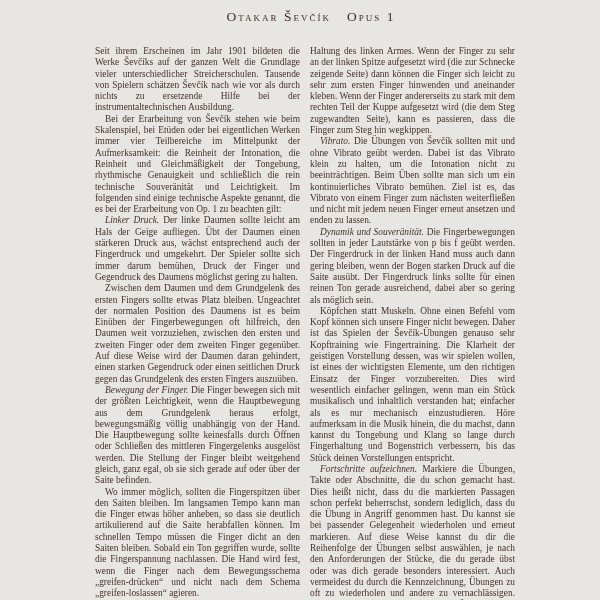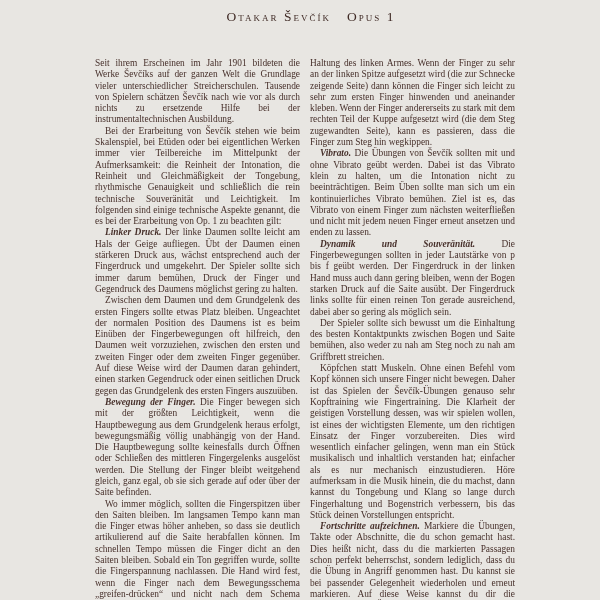--- a/index.html
+++ b/index.html
@@ -33,22 +33,22 @@
     display: flex;
     gap: 10px;
   }
   .col {
     width: 205px;
     font-size: 9.4px;
     line-height: 11.3px;
     text-align: justify;
   }
   p.para { margin: 0; text-indent: 10px; }
-  p.para.first { text-indent: 0; margin-top: 12px; }
-  i.lead { font-style: italic; font-weight: bold; }
+  p.para.first { text-indent: 0; }
+  i.lead { font-style: italic; }
 </style>
 </head>
 <body>
 
 <div class="page">
   <div class="title">
     <span>Otakar Ševčík</span><span class="opus">Opus 1</span>
   </div>
   <div class="columns">
     <div class="col" id="col-left">
@@ -58,20 +58,19 @@
         <p class="para normal">Zwischen dem Daumen und dem Grundgelenk des ersten Fingers sollte etwas Platz bleiben. Ungeachtet der normalen Position des Daumens ist es beim Einüben der Fingerbewegungen oft hilfreich, den Daumen weit vorzuziehen, zwischen den ersten und zweiten Finger oder dem zweiten Finger gegenüber. Auf diese Weise wird der Daumen daran gehindert, einen starken Gegendruck oder einen seitlichen Druck gegen das Grundgelenk des ersten Fingers auszuüben.</p>
         <p class="para normal"><i class="lead">Bewegung der Finger. </i>Die Finger bewegen sich mit der größten Leichtigkeit, wenn die Hauptbewegung aus dem Grundgelenk heraus erfolgt, bewegungsmäßig völlig unabhängig von der Hand. Die Hauptbewegung sollte keinesfalls durch Öffnen oder Schließen des mittleren Fingergelenks ausgelöst werden. Die Stellung der Finger bleibt weitgehend gleich, ganz egal, ob sie sich gerade auf oder über der Saite befinden.</p>
         <p class="para normal">Wo immer möglich, sollten die Fingerspitzen über den Saiten bleiben. Im langsamen Tempo kann man die Finger etwas höher anheben, so dass sie deutlich artikulierend auf die Saite herabfallen können. Im schnellen Tempo müssen die Finger dicht an den Saiten bleiben. Sobald ein Ton gegriffen wurde, sollte die Fingerspannung nachlassen. Die Hand wird fest, wenn die Finger nach dem Bewegungsschema „greifen-drücken“ und nicht nach dem Schema „greifen-loslassen“ agieren.</p>
         <p class="para normal">Der Ellbogen unterstützt die Aktivität der Finger durch eine leichte Positionsverlagerung je nach gerade gespielter Saite. Spielt man auf der G-Saite, wendet sich der Ellbogen etwas mehr zur E-Saite; spielt man auf der E-Saite, wiederum etwas mehr zur G-Saite. Übungen, die nur auf einer Saite notiert sind (wie beispielsweise die Nr. 1 nur auf der A-Saite), sollten auch auf den anderen Saiten geübt werden, wobei Ellbogen und Hand entsprechend angepaßt werden müssen.</p>
       </div>
     <div class="col" id="col-right">
       <div id="right-paras">
           <p class="para first">Haltung des linken Armes. Wenn der Finger zu sehr an der linken Spitze aufgesetzt wird (die zur Schnecke zeigende Seite) dann können die Finger sich leicht zu sehr zum ersten Finger hinwenden und aneinander kleben. Wenn der Finger andererseits zu stark mit dem rechten Teil der Kuppe aufgesetzt wird (die dem Steg zugewandten Seite), kann es passieren, dass die Finger zum Steg hin wegkippen.</p>
           <p class="para normal"><i class="lead">Vibrato. </i>Die Übungen von Ševčík sollten mit und ohne Vibrato geübt werden. Dabei ist das Vibrato klein zu halten, um die Intonation nicht zu beeinträchtigen. Beim Üben sollte man sich um ein kontinuierliches Vibrato bemühen. Ziel ist es, das Vibrato von einem Finger zum nächsten weiterfließen und nicht mit jedem neuen Finger erneut ansetzen und enden zu lassen.</p>
           <p class="para normal"><i class="lead">Dynamik und Souveränität. </i>Die Fingerbewegungen sollten in jeder Lautstärke von p bis f geübt werden. Der Fingerdruck in der linken Hand muss auch dann gering bleiben, wenn der Bogen starken Druck auf die Saite ausübt. Der Fingerdruck links sollte für einen reinen Ton gerade ausreichend, dabei aber so gering als möglich sein.</p>
-          <p class="para normal">Der Spieler sollte sich bewusst um die Einhaltung des besten Kontaktpunkts zwischen Bogen und Saite bemühen, also weder zu nah am Steg noch zu nah am Griffbrett streichen.</p>
           <p class="para normal">Köpfchen statt Muskeln. Ohne einen Befehl vom Kopf können sich unsere Finger nicht bewegen. Daher ist das Spielen der Ševčík-Übungen genauso sehr Kopftraining wie Fingertraining. Die Klarheit der geistigen Vorstellung dessen, was wir spielen wollen, ist eines der wichtigsten Elemente, um den richtigen Einsatz der Finger vorzubereiten. Dies wird wesentlich einfacher gelingen, wenn man ein Stück musikalisch und inhaltlich verstanden hat; einfacher als es nur mechanisch einzustudieren. Höre aufmerksam in die Musik hinein, die du machst, dann kannst du Tongebung und Klang so lange durch Fingerhaltung und Bogenstrich verbessern, bis das Stück deinen Vorstellungen entspricht.</p>
           <p class="para normal"><i class="lead">Fortschritte aufzeichnen. </i>Markiere die Übungen, Takte oder Abschnitte, die du schon gemacht hast. Dies heißt nicht, dass du die markierten Passagen schon perfekt beherrschst, sondern lediglich, dass du die Übung in Angriff genommen hast. Du kannst sie bei passender Gelegenheit wiederholen und erneut markieren. Auf diese Weise kannst du dir die Reihenfolge der Übungen selbst auswählen, je nach den Anforderungen der Stücke, die du gerade übst oder was dich gerade besonders interessiert. Auch vermeidest du durch die Kennzeichnung, Übungen zu oft zu wiederholen und andere zu vernachlässigen. Häufig ist es sinnvoller, bestimmte Übungen über verschiedene Tage zu wiederholen, anstatt ständig neues Übungsmaterial zu probieren. Das einfache Wiederholen vertieft die Übungen und lässt sie ruhig, leicht und selbstverständlich gelingen.</p>
         </div>
 
     </div>
   </div>
 </div>
 
 </body></html>

